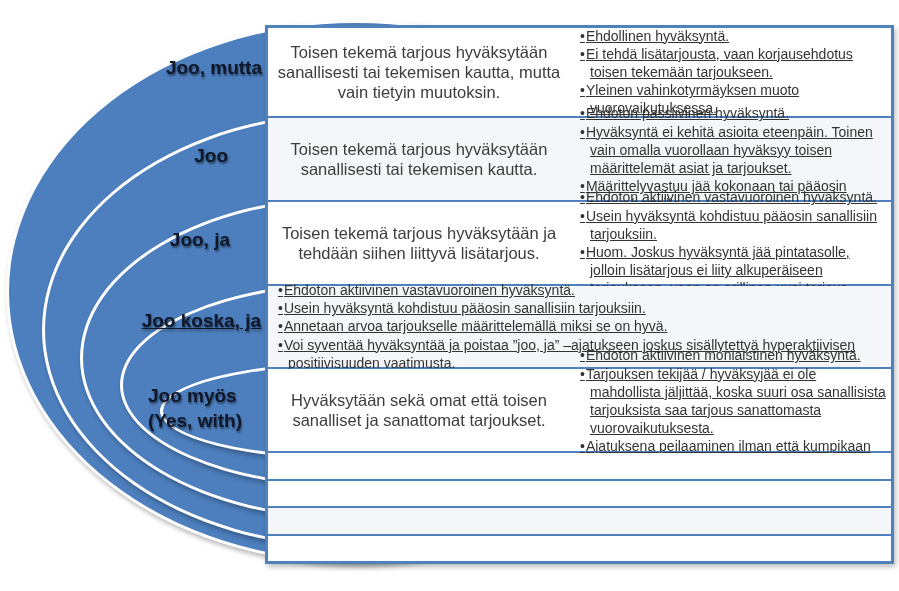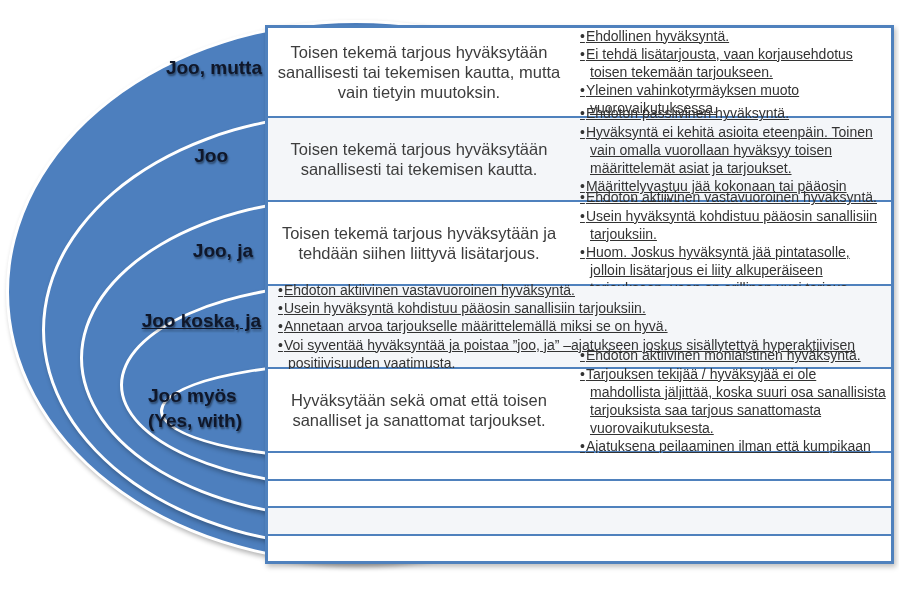--- a/index.html
+++ b/index.html
@@ -19,21 +19,21 @@
   .e3 { left:80px;  top:196px; width:545px; height:324px; }
   .e4 { left:120px; top:282px; width:470px; height:206px; }
   .e5 { left:160px; top:362px; width:390px; height:98px;  }
 
   .ring-label {
     position:absolute; color:#0f172a; font-weight:bold; font-size:19px;
     text-shadow:1px 2px 2px rgba(0,0,0,.45); white-space:nowrap; z-index:5;
   }
   .l1 { top:57px;  right:637px; }
   .l2 { top:145px; right:671px; }
-  .l3 { top:229px; right:646px;margin-top:11px; }
+  .l3 { top:229px; right:669px; }
   .l4 { top:310px; right:638px;text-decoration:underline; }
   .l5 { top:383px; left:148px; width:118px; text-align:left; line-height:25px; }
 
   
   .tbl {
     position:absolute; left:265px; top:25px; width:629px; height:539px;
     border:3px solid #4f81bd; box-sizing:border-box; background:#ffffff;
     display:flex; flex-direction:column; z-index:10;
     box-shadow:2px 3px 5px rgba(0,0,0,.25);
   }

